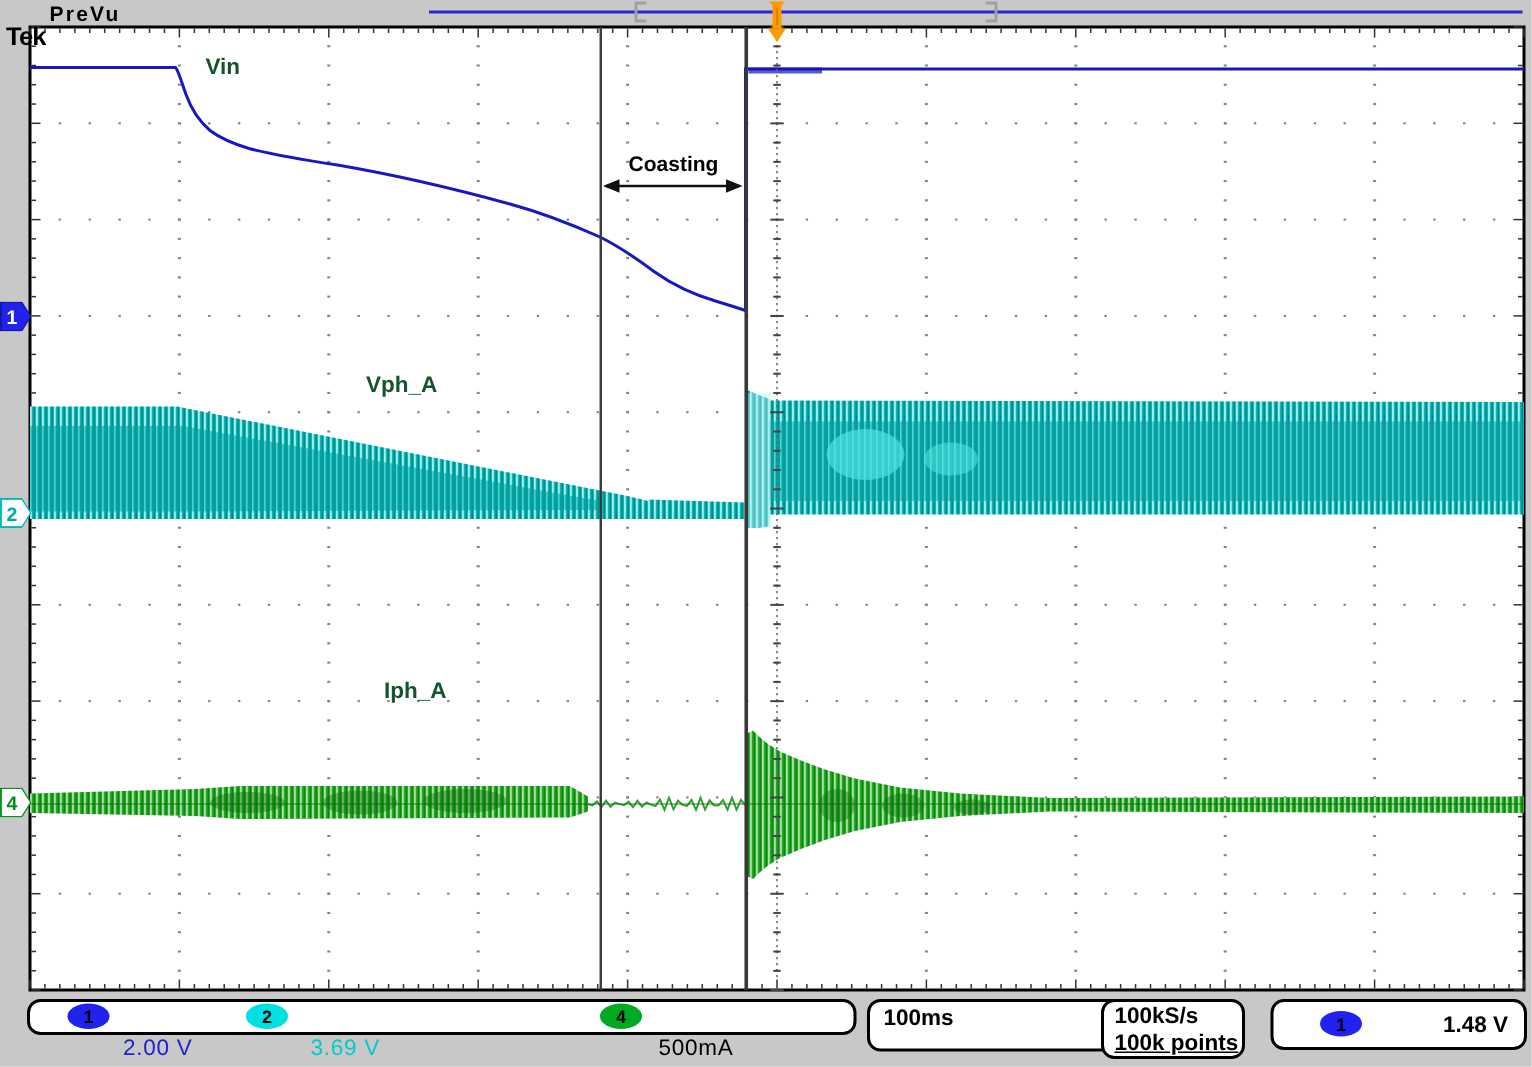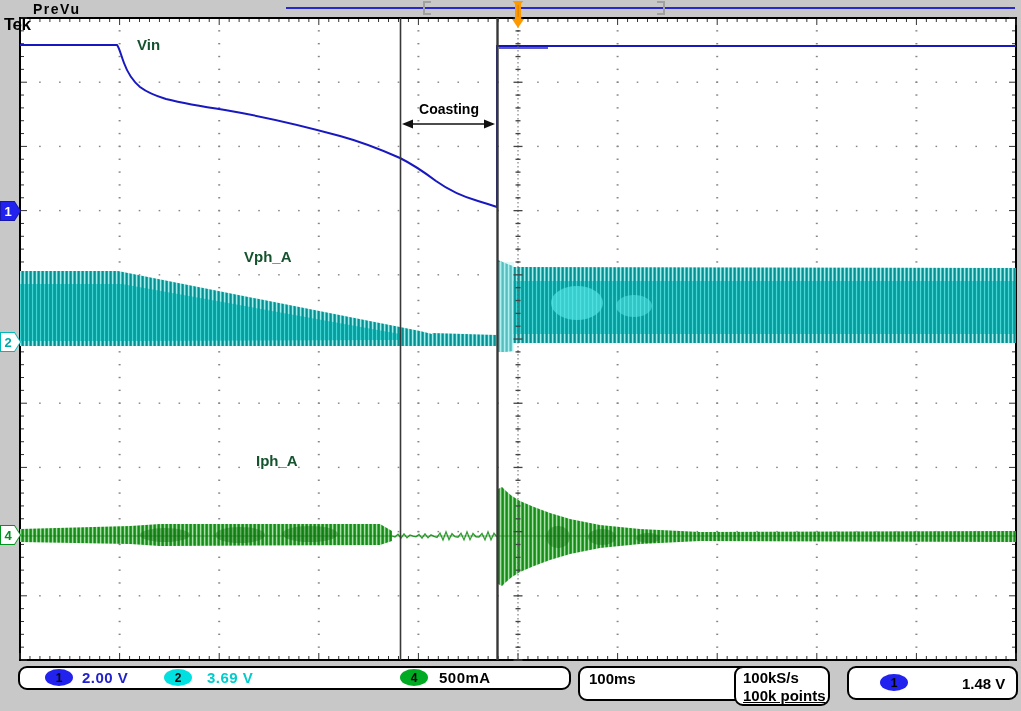--- a/index.html
+++ b/index.html
@@ -13,21 +13,21 @@
   .coast-label{font-weight:700;font-size:14px;color:#000000;text-align:center;width:92px;}
   .flag{width:21px;height:20px;clip-path:polygon(0 0,70% 0,100% 50%,70% 100%,0 100%);z-index:3;position:absolute;left:0;}
   .flag .inner{position:absolute;left:1px;top:1px;right:1px;bottom:1px;
     clip-path:polygon(0 0,70% 0,100% 50%,70% 100%,0 100%);
     display:flex;align-items:center;justify-content:center;
     font-size:13px;font-weight:700;padding-right:5px;}
   .rbox{position:absolute;background:#fff;border:2px solid #000;border-radius:9px;z-index:3;box-sizing:border-box;}
   .badge{position:absolute;width:28px;height:17px;border-radius:50%;
     display:flex;align-items:center;justify-content:center;
     font-size:12px;font-weight:700;color:#000;}
-  .scale{position:absolute;font-size:15px;font-weight:700;letter-spacing:0.5px;white-space:nowrap;}
+  .scale{position:absolute;font-size:15px;font-weight:400;letter-spacing:0.5px;white-space:nowrap;margin-top:21px;}
   .plain{position:absolute;font-size:15px;font-weight:600;color:#000;white-space:nowrap;}
   .c-ch1{color:#2222cc;} .c-ch2{color:#00cccc;} .c-ch4{color:#000000;}
   .bg-ch1{background:#2222ee;} .bg-ch2{background:#00e0e0;} .bg-ch4{background:#00aa22;}
 </style>
 </head>
 <body>
 
 <svg id="scope-svg" width="1021" height="711" viewBox="0 0 1021 711">
   <defs>
     <pattern id="pc" width="4" height="8" patternUnits="userSpaceOnUse">

